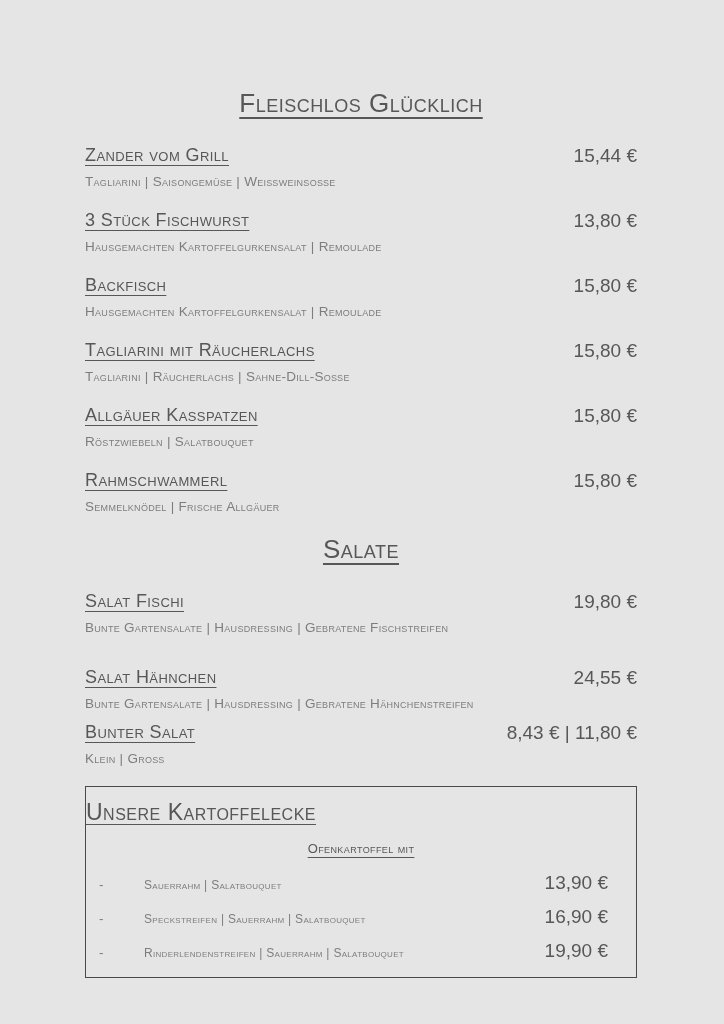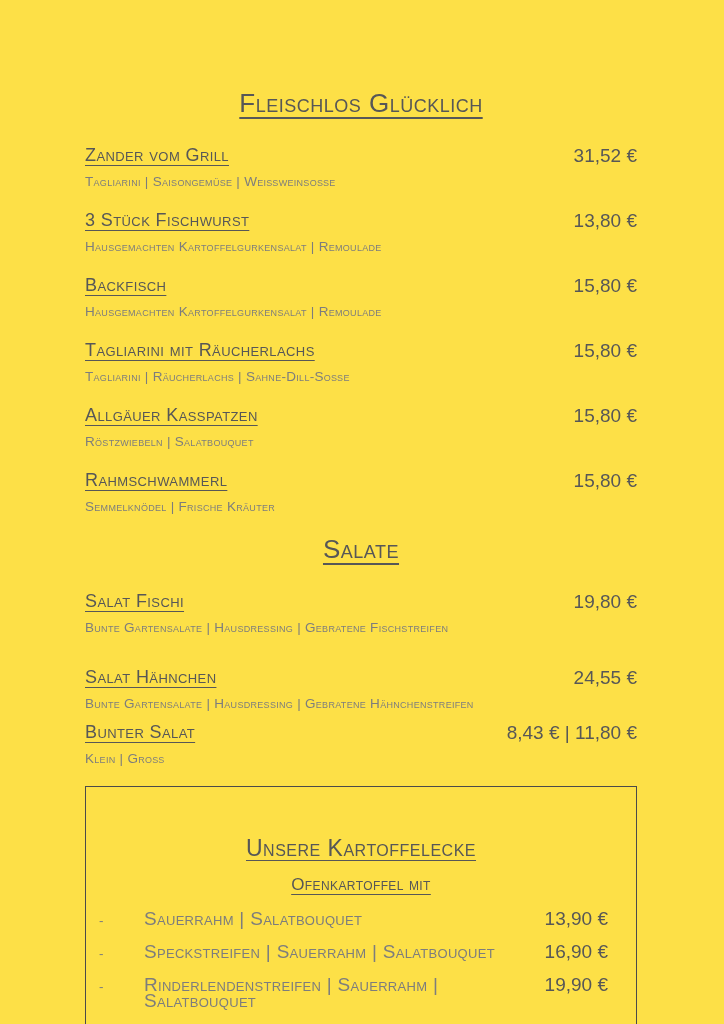--- a/index.html
+++ b/index.html
@@ -1,20 +1,20 @@
 <!DOCTYPE html>
 <html><head>
 <meta charset="utf-8">
 <style>
   * { margin: 0; padding: 0; box-sizing: border-box; }
   html, body { background: #ffffff; }
   .page {
     width: 724px;
     height: 1024px;
-    background: #fde047;
+    background: #e5e5e5;
     font-family: "Liberation Sans", sans-serif;
     position: relative;
     overflow: hidden;
     margin: 0 auto;
   }
   .content {
     padding: 88px 87px 0 85px;
   }
   .section-title {
     text-align: center;
@@ -64,58 +64,56 @@
     margin-top: 7px;
   }
   .salate-title { margin-top: 0; }
   .kbox {
     border: 1.5px solid #4a4a4a;
     margin-top: 0;
     padding: 11px 0 16px 0;
     width: 552px;
   }
   .kbox-title {
-    text-align: center;
     font-variant: small-caps;
     font-size: 23px;
     line-height: 28px;
     color: #575757;
     letter-spacing: 0.5px;
-    margin-top: 36px;
   }
   .kbox-title > span, .kbox-subtitle > span {
     text-decoration: underline;
     text-decoration-thickness: 1.3px;
     text-underline-offset: 4px;
   }
   .kbox-subtitle {
     text-align: center;
     font-variant: small-caps;
-    font-size: 17px;
+    font-size: 13px;
     line-height: 20px;
     color: #575757;
     letter-spacing: 0.4px;
     margin-top: 13px;
   }
   .kbox-row {
     display: flex;
     align-items: baseline;
     margin-top: 14px;
     padding: 0 28px 0 13px;
   }
   .kbox-bullet {
     width: 45px;
     flex: 0 0 45px;
     font-size: 13.5px;
     color: #7d7d7d;
   }
   .kbox-desc {
     flex: 1;
     font-variant: small-caps;
-    font-size: 19px;
+    font-size: 12px;
     line-height: 16px;
     color: #7d7d7d;
     letter-spacing: 0.3px;
   }
   .kbox-price {
     font-size: 19px;
     line-height: 19px;
     color: #575757;
     white-space: nowrap;
     text-align: center;
@@ -127,21 +125,21 @@
 <div class="page">
   <div class="content">
 
     <div class="section-title">
       <span>Fleischlos Glücklich</span>
     </div>
 
     <div class="menu-item">
       <div class="item-row">
         <span class="item-name">Zander vom Grill</span>
-        <span class="item-price">31,52 €</span>
+        <span class="item-price">15,44 €</span>
       </div>
       <div class="item-desc">Tagliarini | Saisongemüse | Weißweinsoße</div>
     </div>
 
     <div class="menu-item">
       <div class="item-row">
         <span class="item-name">3 Stück Fischwurst</span>
         <span class="item-price">13,80 €</span>
       </div>
       <div class="item-desc">Hausgemachten Kartoffelgurkensalat | Remoulade</div>
@@ -169,21 +167,21 @@
         <span class="item-price">15,80 €</span>
       </div>
       <div class="item-desc">Röstzwiebeln | Salatbouquet</div>
     </div>
 
     <div class="menu-item">
       <div class="item-row">
         <span class="item-name">Rahmschwammerl</span>
         <span class="item-price">15,80 €</span>
       </div>
-      <div class="item-desc">Semmelknödel | Frische Kräuter</div>
+      <div class="item-desc">Semmelknödel | Frische Allgäuer</div>
     </div>
 
     <div class="section-title salate-title">
       <span>Salate</span>
     </div>
 
     <div class="menu-item">
       <div class="item-row">
         <span class="item-name">Salat Fischi</span>
         <span class="item-price">19,80 €</span>

